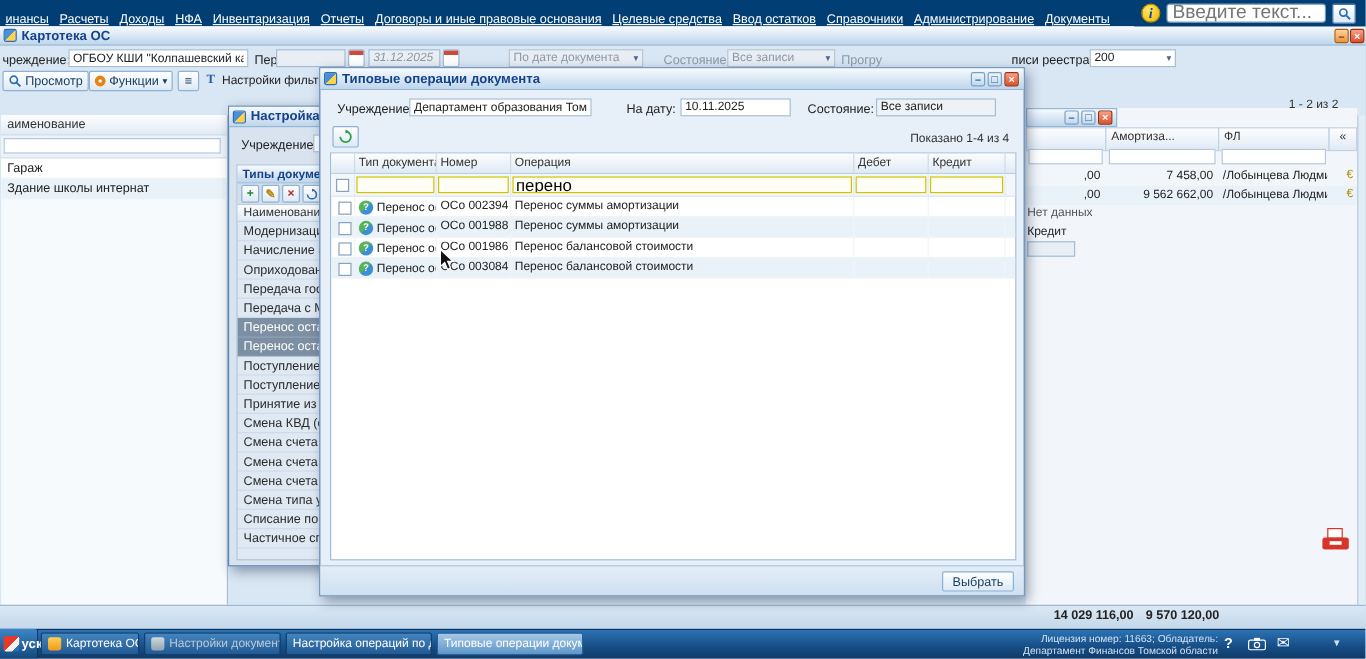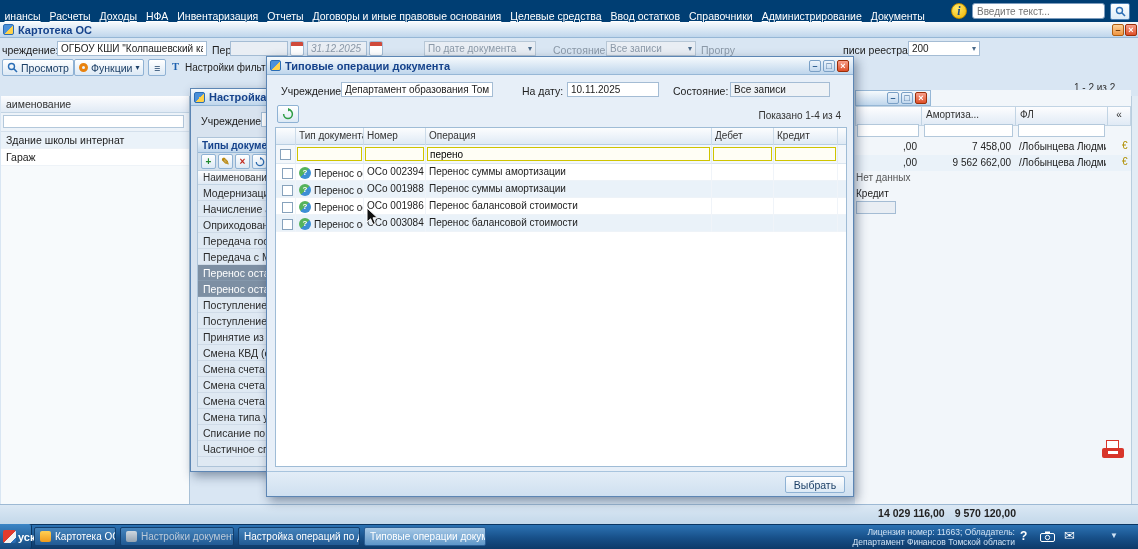--- a/index.html
+++ b/index.html
@@ -4,21 +4,21 @@
 <style>
 *{margin:0;padding:0;box-sizing:border-box}
 html,body{width:1138px;height:549px}
 body{font-family:"Liberation Sans",sans-serif;font-size:11px;color:#222;background:#c6d9ea}
 #screen{position:relative;width:1138px;height:549px;overflow:hidden}
 
 .topbar{position:absolute;left:0;top:0;width:1138px;height:22px;background:#003e73;display:flex;align-items:flex-end;overflow:hidden}
 .menu-item{color:#fff;font-size:10.5px;text-decoration:underline;margin:0 4.5px;white-space:nowrap;cursor:pointer}
 .search-cluster{position:absolute;right:0;top:0;height:22px;background:#003e73;display:flex;align-items:center;gap:5px;padding:0 8px 0 6px;z-index:5}
 .info-icon{width:16px;height:16px;border-radius:50%;background:radial-gradient(circle at 35% 30%,#ffe96a,#efb400);border:1px solid #c08d00;color:#1a4a8a;font-family:"Liberation Serif",serif;font-style:italic;font-weight:bold;font-size:12px;text-align:center;line-height:14px}
-.search-input{width:133px;height:16px;border:1px solid #7d9cbd;border-radius:3px;font-size:10px;padding:0 4px;color:#555;font-family:"Liberation Sans",sans-serif}
+.search-input{width:133px;height:16px;border:1px solid #7d9cbd;border-radius:3px;font-size:16px;padding:0 4px;color:#555;font-family:"Liberation Sans",sans-serif}
 .search-btn{width:20px;height:17px;background:linear-gradient(#fff,#dcebf8);border:1px solid #4a7fb5;border-radius:2px;display:flex;align-items:center;justify-content:center;cursor:pointer}
 
 .main-bg{position:absolute;left:0;top:22px;width:1138px;height:502px;background:#d9e6f3}
 .tbar{background:linear-gradient(#f6fafd,#bfd6ec);border-bottom:1px solid #96b7d6;color:#15428b;font-weight:bold;display:flex;align-items:center;font-size:11px}
 .main-titlebar{position:absolute;left:0;top:22px;width:1138px;height:16px;padding-left:3px;gap:4px}
 .tb-icon{width:11px;height:11px;border-radius:2px;background:linear-gradient(135deg,#4a90d9 50%,#ffd24a 50%);border:1px solid #2a6db5;flex:none}
 .wbtn{width:12px;height:12px;border-radius:2px;font-size:9px;line-height:10px;text-align:center;font-weight:bold;cursor:pointer;display:inline-block}
 .wbtn.org{background:linear-gradient(#fdd29a,#ef9440);border:1px solid #b05e10;color:#6b3500}
 .wbtn.red{background:linear-gradient(#f8a08c,#de4f28);border:1px solid #9c2e08;color:#fff}
 .wbtn.blu{background:linear-gradient(#eef5fc,#c2d8ee);border:1px solid #7aa0c6;color:#2a5a8c}
@@ -49,21 +49,21 @@
 .dlg-title{height:17px;padding-left:3px;gap:4px}
 .sitem{height:16px;font-size:10.5px;padding:2px 0 0 5px;color:#2b2b2b;border-bottom:1px solid rgba(160,178,198,.25);white-space:nowrap;overflow:hidden;cursor:pointer}
 .sitem.sel{background:#7d8fa3;color:#fff}
 .minibtn{width:15px;height:15px;background:linear-gradient(#fff,#dce9f5);border:1px solid #8fb2d4;border-radius:2px;display:flex;align-items:center;justify-content:center;font-size:10px;font-weight:bold;cursor:pointer}
 
 .thead,.tfilter,.trow{display:flex;align-items:center}
 .thead{height:17px;background:linear-gradient(#fcfdfe,#dfeaf5);border-bottom:1px solid #b9cfe2}
 .thead>div{height:17px;padding:2px 0 0 3px;font-size:10px;color:#333;border-right:1px solid #ccdbe9;overflow:hidden;white-space:nowrap}
 .tfilter{height:19px;background:#f3f7fb;border-bottom:1px solid #dbe6f0}
 .tfilter>div{height:19px;display:flex;align-items:center;padding:0 1px;border-right:1px solid #e3ecf4}
-.yinp{height:14px;width:100%;border:1px solid #cfc400;background:#fffef5;font-size:10px;padding:0 2px;font-family:"Liberation Sans",sans-serif}
+.yinp{height:14px;width:100%;border:1px solid #cfc400;background:#fffef5;font-size:14px;padding:0 2px;font-family:"Liberation Sans",sans-serif}
 .trow{height:17px;border-bottom:1px solid #eef3f8}
 .trow>div{height:17px;padding:2px 0 0 3px;font-size:10px;overflow:hidden;white-space:nowrap;border-right:1px solid #f0f4f9}
 .trow.alt{background:#eaf2f9}
 .c0{width:20px;display:flex;align-items:center;justify-content:center}
 .c1{width:68px}.c2{width:62px}.c3{width:286px}.c4{width:62px}.c5{width:64px}
 .typecell{display:flex;align-items:center}
 .opic{width:12px;height:12px;border-radius:50%;background:linear-gradient(135deg,#55b35c 0 50%,#3d8fd4 50% 100%);color:#fff;font-size:8px;line-height:12px;text-align:center;font-weight:bold;display:inline-block;margin-right:3px;flex:none}
 
 .taskbar{position:absolute;left:0;top:524px;width:1138px;height:25px;background:linear-gradient(#2c73b4,#174f88 55%,#0e3a69);border-top:1px solid #0a3562}
 .start{position:absolute;left:0;top:524px;height:25px;width:32px;display:flex;align-items:center;gap:2px;padding:0 3px;background:linear-gradient(#3c86c6,#14487e);border-right:1px solid #0a3562;border-radius:0 3px 3px 0;color:#fff;font-weight:bold;font-size:11px;cursor:pointer}
@@ -156,22 +156,22 @@
   <span class="lbl" style="left:172px;top:61px;color:#1a5fae;font-weight:bold;font-family:'Liberation Serif',serif">Т</span>
   <span class="lbl" style="left:185px;top:62px;font-size:10px">Настройки фильтрации: ВКЛ</span>
 
   <span class="lbl" style="left:1074px;top:82px;font-size:10px;color:#333">1 - 2 из 2</span>
 
   <div class="left-grid">
     <div class="lg-head">аименование</div>
     <div class="lg-filter">
       <input class="finp" style="left: 2px; top: 2px; width: 181px;">
     </div>
+    <div class="lg-row" style="background:#fff">Гараж</div>
     <div class="lg-row" style="background:#eaf2f9">Здание школы интернат</div>
-    <div class="lg-row" style="background:#fff">Гараж</div>
   </div>
 
   <div style="position:absolute;left:855px;top:90px;width:276px;height:414px;background:#f2f6fa"></div>
   <div class="tbar" style="position:absolute;left:855px;top:90px;width:76px;height:16px;justify-content:flex-end;gap:2px;padding-right:3px;border:1px solid #96b7d6">
     <span class="wbtn blu">–</span>
     <span class="wbtn blu">□</span>
     <span class="wbtn red">×</span>
   </div>
   <div class="ghc" style="left:855px;top:106px;width:67px"></div>
   <div class="ghc" style="left:921px;top:106px;width:95px">Амортиза...</div>

